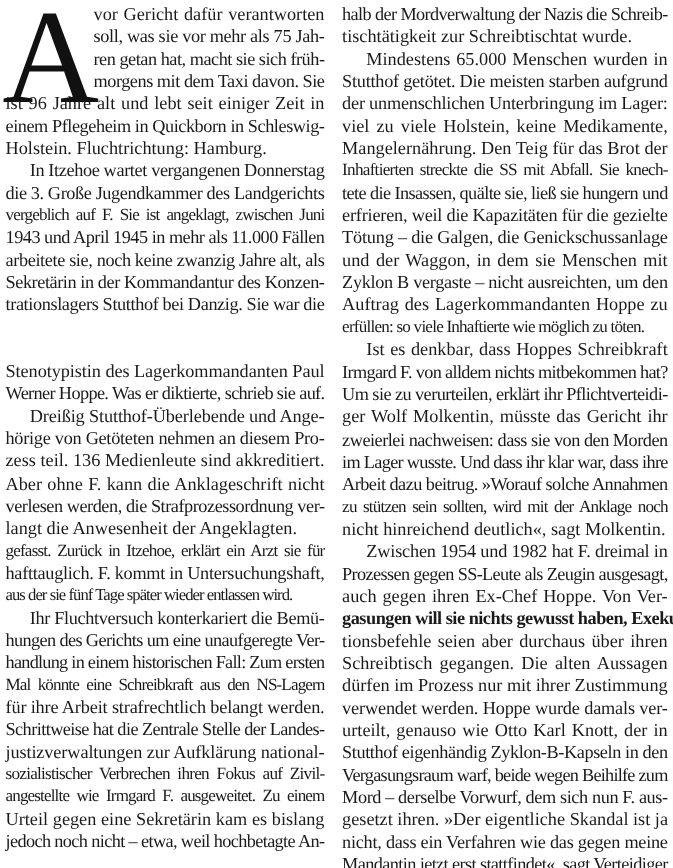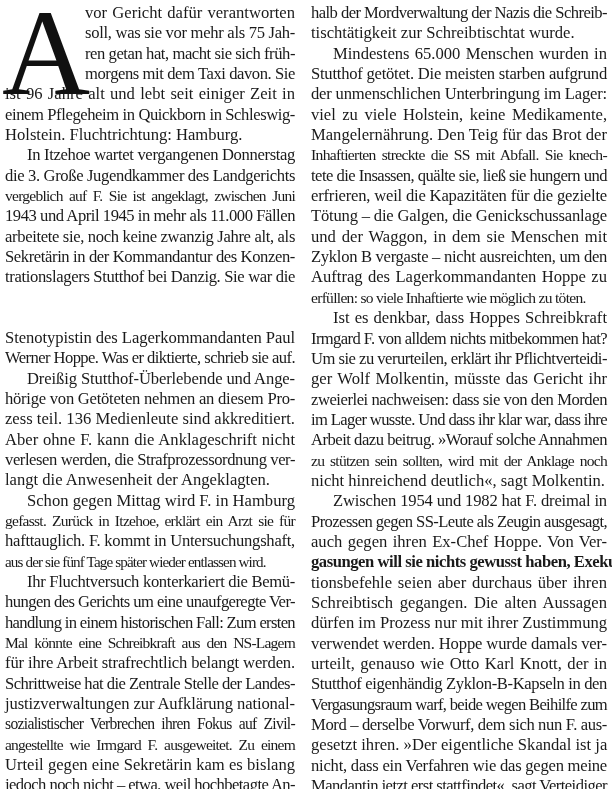--- a/index.html
+++ b/index.html
@@ -35,21 +35,20 @@
       <div class="line" style="letter-spacing: -0.391369px;">Sekretärin in der Kommandantur des Konzen-</div>
       <div class="line" style="letter-spacing: -0.350066px;">trationslagers Stutthof bei Danzig. Sie war die</div>
       <div class="line" style="letter-spacing: -0.0664062px; margin-top: 40px;">Stenotypistin des Lagerkommandanten Paul</div>
       <div class="line last" style="letter-spacing: -0.577474px;">Werner Hoppe. Was er diktierte, schrieb sie auf.</div>
       <div class="line indent" style="letter-spacing: -0.11472px;">Dreißig Stutthof-Überlebende und Ange-</div>
       <div class="line" style="letter-spacing: -0.248884px;">hörige von Getöteten nehmen an diesem Pro-</div>
       <div class="line">zess teil. 136 Medienleute sind akkreditiert.</div>
       <div class="line">Aber ohne F. kann die Anklageschrift nicht</div>
       <div class="line" style="letter-spacing: -0.41875px;">verlesen werden, die Strafprozessordnung ver-</div>
       <div class="line last">langt die Anwesenheit der Angeklagten.</div>
-      <div class="line indent">Schon gegen Mittag wird F. in Hamburg</div>
       <div class="line" style="letter-spacing: -0.714243px; font-size: 15.4899px;">gefasst. Zurück in Itzehoe, erklärt ein Arzt sie für</div>
       <div class="line" style="letter-spacing: -0.260653px;">hafttauglich. F. kommt in Untersuchungshaft,</div>
       <div class="line last" style="letter-spacing: -0.871324px; font-size: 15.1519px;">aus der sie fünf Tage später wieder entlassen wird.</div>
       <div class="line indent" style="letter-spacing: -0.31936px;">Ihr Fluchtversuch konterkariert die Bemü-</div>
       <div class="line" style="letter-spacing: -0.565625px;">hungen des Gerichts um eine unaufgeregte Ver-</div>
       <div class="line" style="letter-spacing: -0.674202px;">handlung in einem historischen Fall: Zum ersten</div>
       <div class="line" style="letter-spacing: -0.788043px; font-size: 15.5322px;">Mal könnte eine Schreibkraft aus den NS-Lagern</div>
       <div class="line" style="letter-spacing: -0.14606px;">für ihre Arbeit strafrechtlich belangt werden.</div>
       <div class="line" style="letter-spacing: -0.524414px;">Schrittweise hat die Zentrale Stelle der Landes-</div>
       <div class="line" style="letter-spacing: -0.103561px;">justizverwaltungen zur Aufklärung national-</div>

